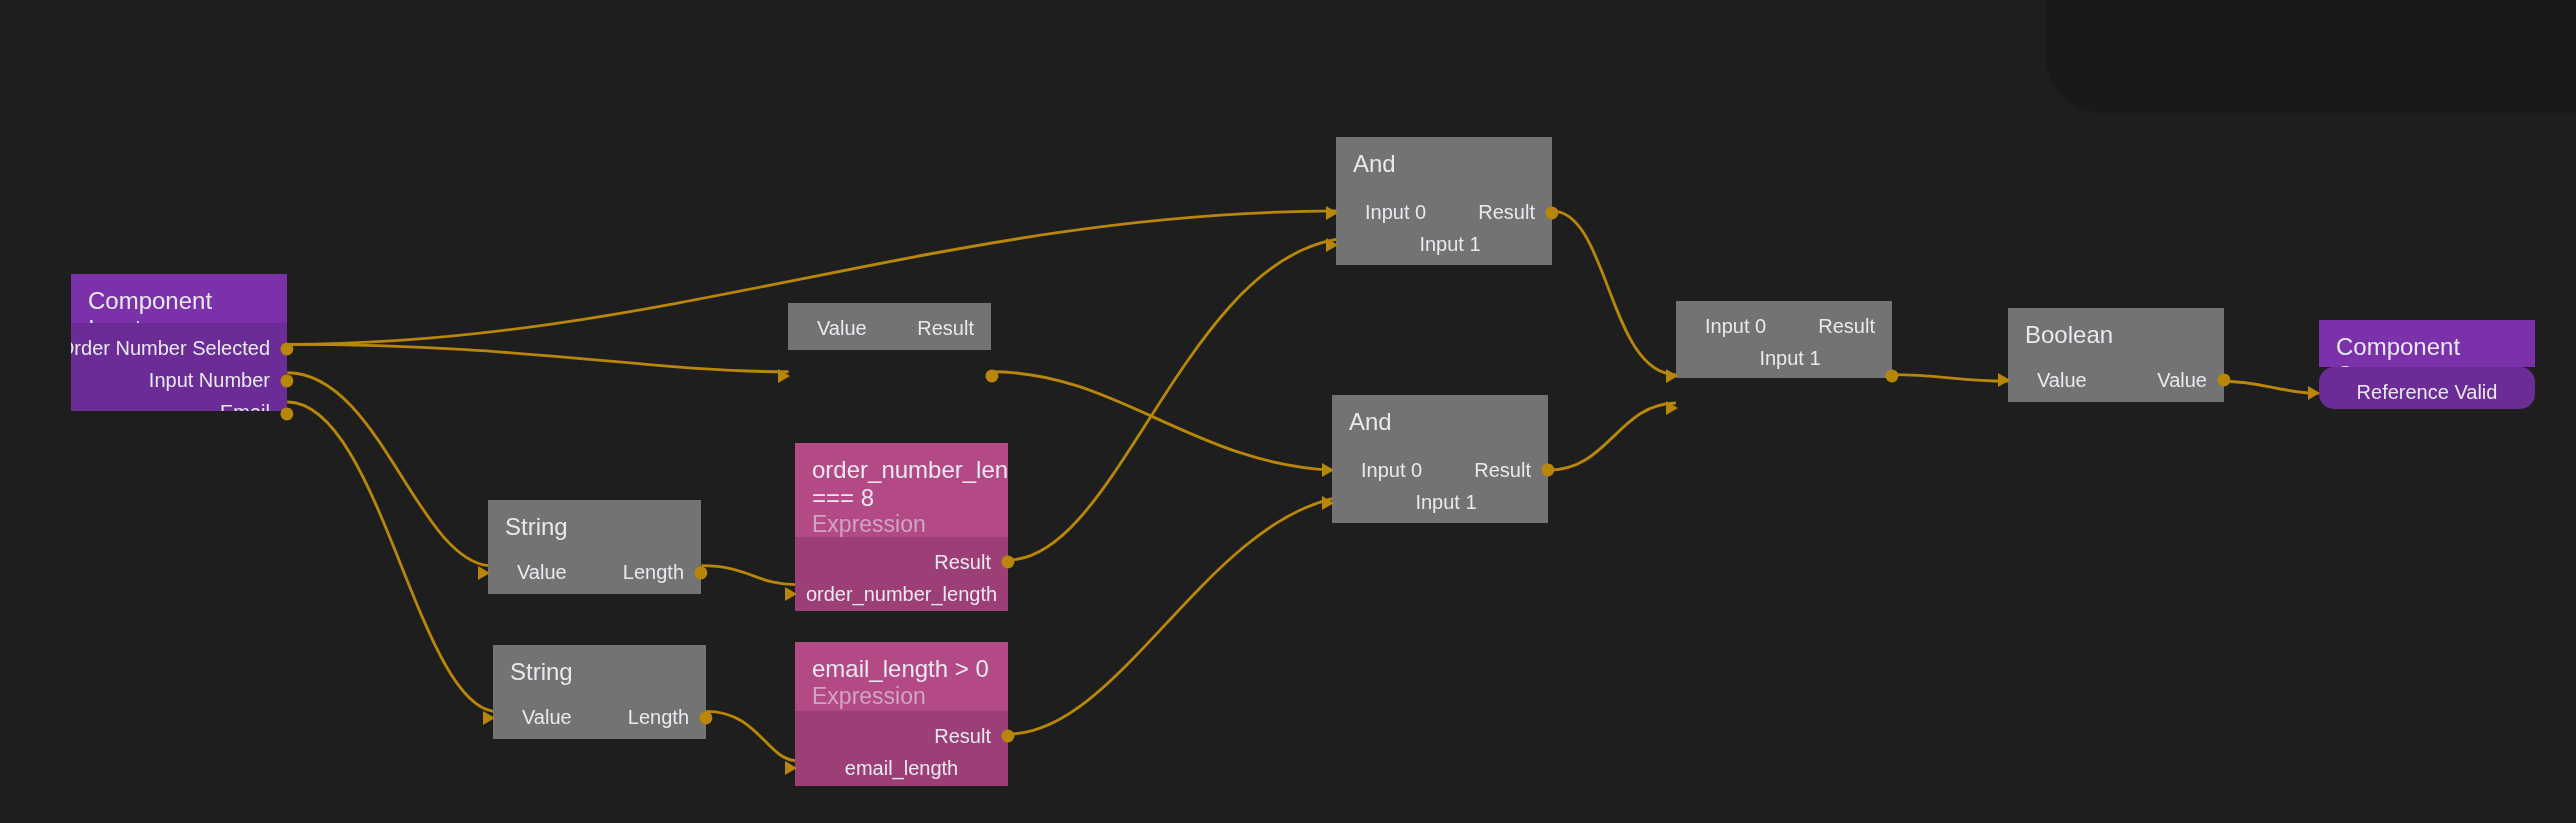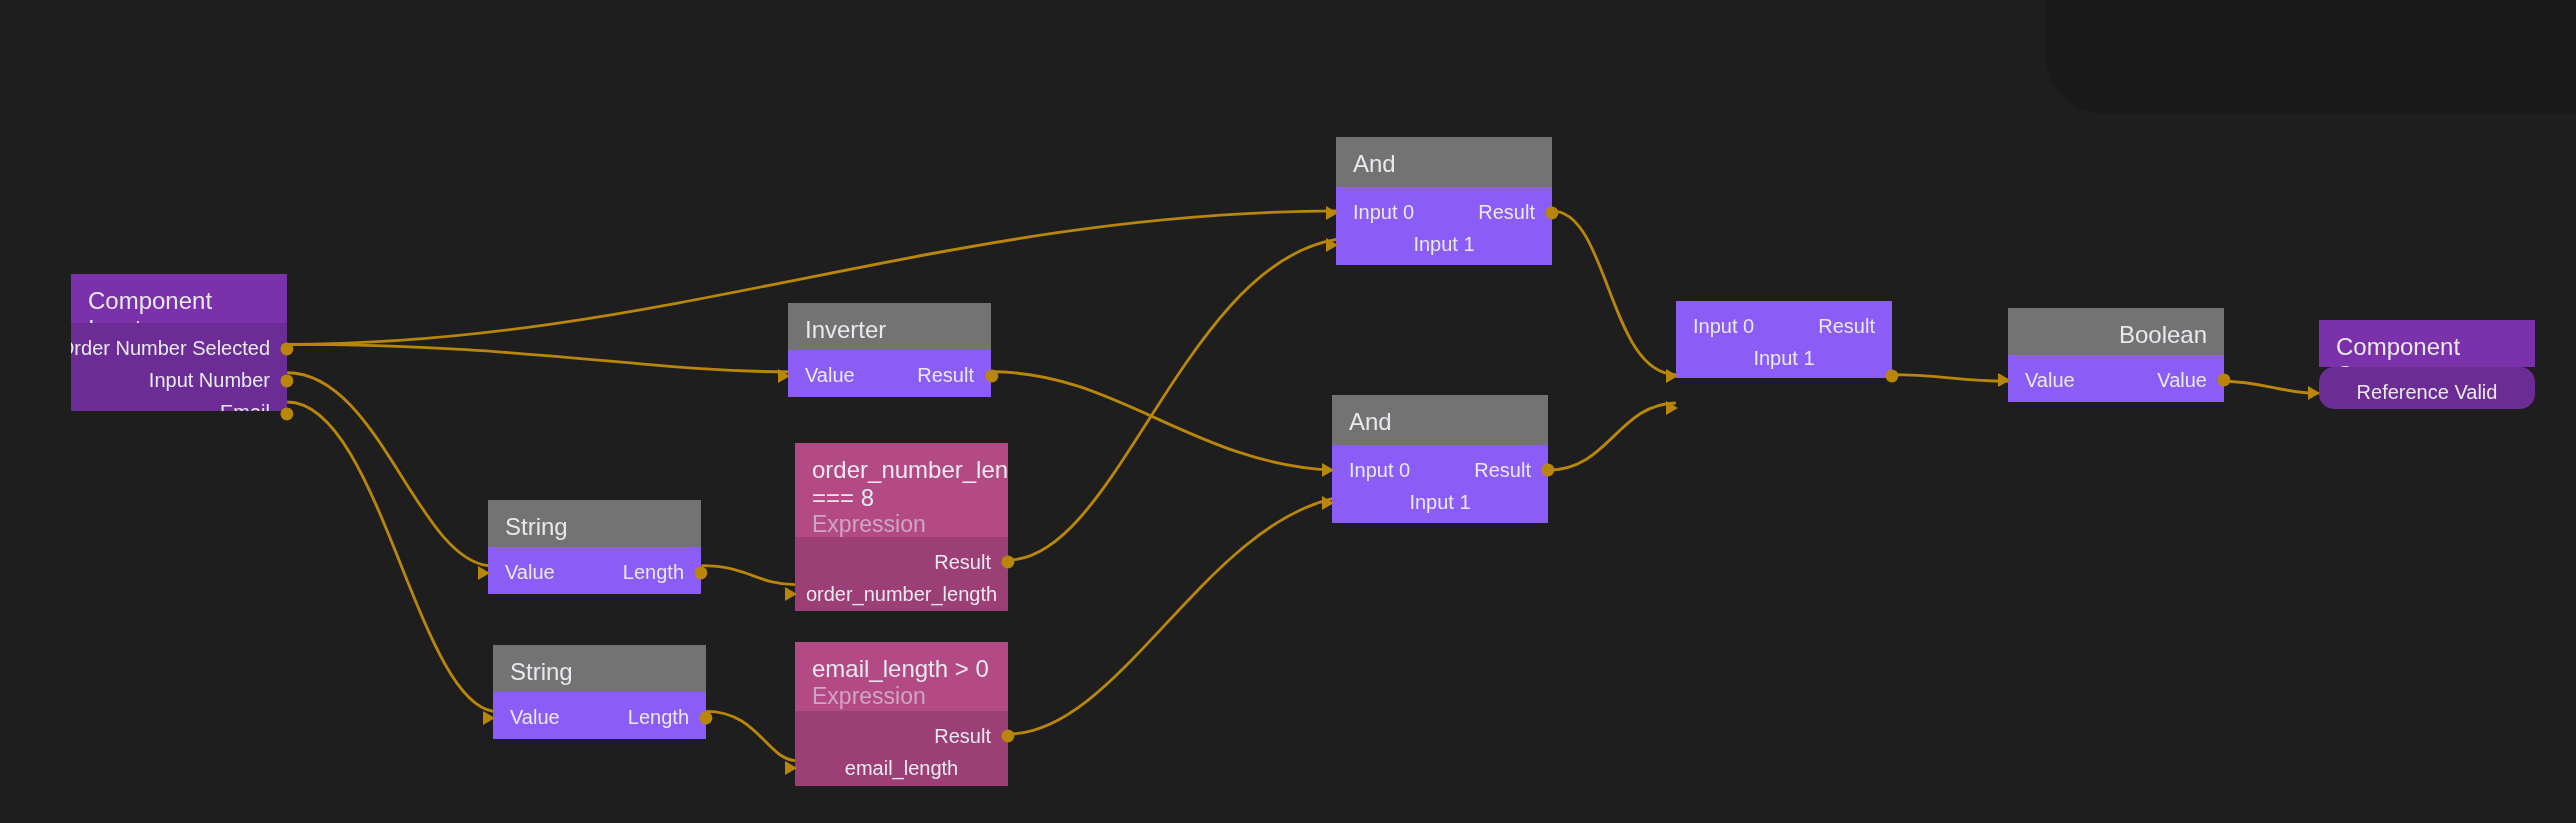--- a/index.html
+++ b/index.html
@@ -64,21 +64,21 @@
     font-size: 20px;
     color: #e8e9ee;
     white-space: nowrap;
   }
   .port-row.only-out { justify-content: flex-end; }
   .port-row.only-in  { justify-content: center; }
   .port-in-label, .port-out-label { pointer-events: none; }
 
   
   .node.logic .node-header { background: #737373; }
-  .node.logic .node-body   { background: #8b5cf6; }
+  .node.logic .node-body   { background: #737373; padding-left: 12px; }
   
   .node.io .node-header { background: #7b31a9; }
   .node.io .node-body   { background: #6b2d95; }
   
   .node.expr .node-header { background: #b34a86; }
   .node.expr .node-body   { background: #9c3f76; }
   .node.expr .node-header .node-subtitle { color: #cfa5c2; }
 
   
   .dot {
@@ -127,21 +127,20 @@
           </div>
           <div class="port-row only-out">
             <span class="port-out-label">Input Number</span>
           </div>
           <div class="port-row only-out">
             <span class="port-out-label">Email</span>
           </div>
         </div>
       </div>
       <div class="node logic" style="left: 788px; top: 303px; width: 203px; height: 95px;">
-        <div class="node-header" style="height: 47px;"><div>Inverter</div></div>
         <div class="node-body" style="height: 47px; padding-top: 9.5px;">
           <div class="port-row">
             <span class="port-in-label">Value</span>
             <span class="port-out-label">Result</span>
           </div>
         </div>
       </div>
       <div class="node logic" style="left: 488px; top: 500px; width: 213px; height: 95px;">
         <div class="node-header" style="height: 47px;"><div>String</div></div>
         <div class="node-body" style="height: 47px; padding-top: 9.5px;">
@@ -211,21 +210,21 @@
           <div class="port-row">
             <span class="port-in-label">Input 0</span>
             <span class="port-out-label">Result</span>
           </div>
           <div class="port-row only-in">
             <span class="port-in-label">Input 1</span>
           </div>
         </div>
       </div>
       <div class="node logic" style="left: 2008px; top: 308px; width: 216px; height: 95px;">
-        <div class="node-header" style="height: 47px; text-align: right;"><div>Boolean</div></div>
+        <div class="node-header" style="height: 47px;"><div>Boolean</div></div>
         <div class="node-body" style="height: 47px; padding-top: 9.5px;">
           <div class="port-row">
             <span class="port-in-label">Value</span>
             <span class="port-out-label">Value</span>
           </div>
         </div>
       </div>
       <div class="node io" style="left: 2319px; top: 320px; width: 216px; height: 89px;">
         <div class="node-header" style="height: 47px;"><div>Component Outputs</div></div>
         <div class="node-body" style="height: 42px; padding-top: 9.5px; border-radius: 15px;">

